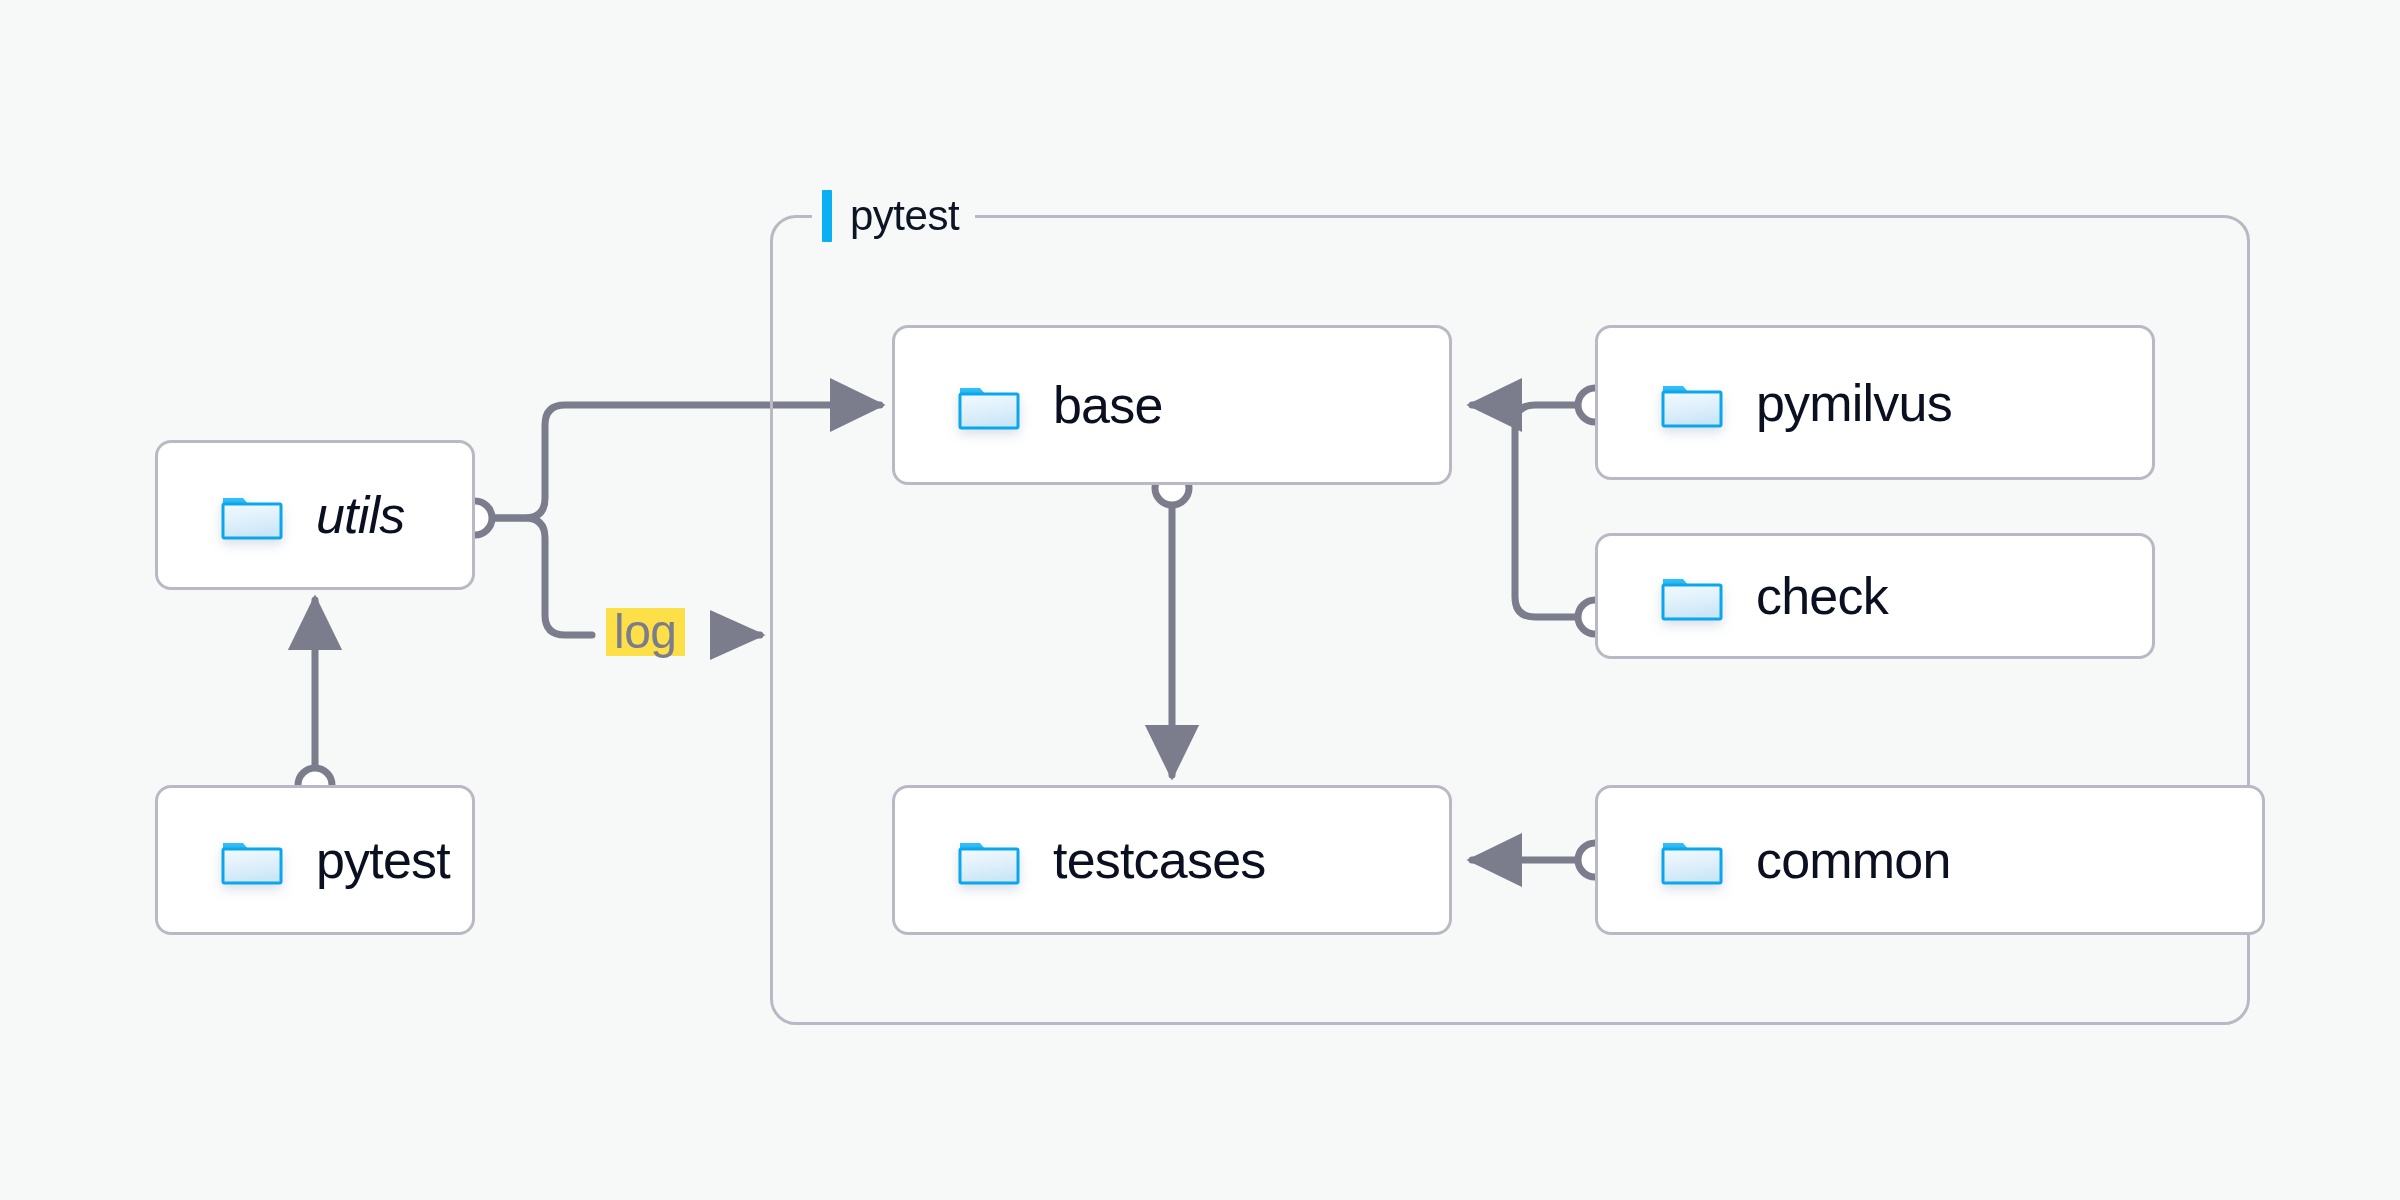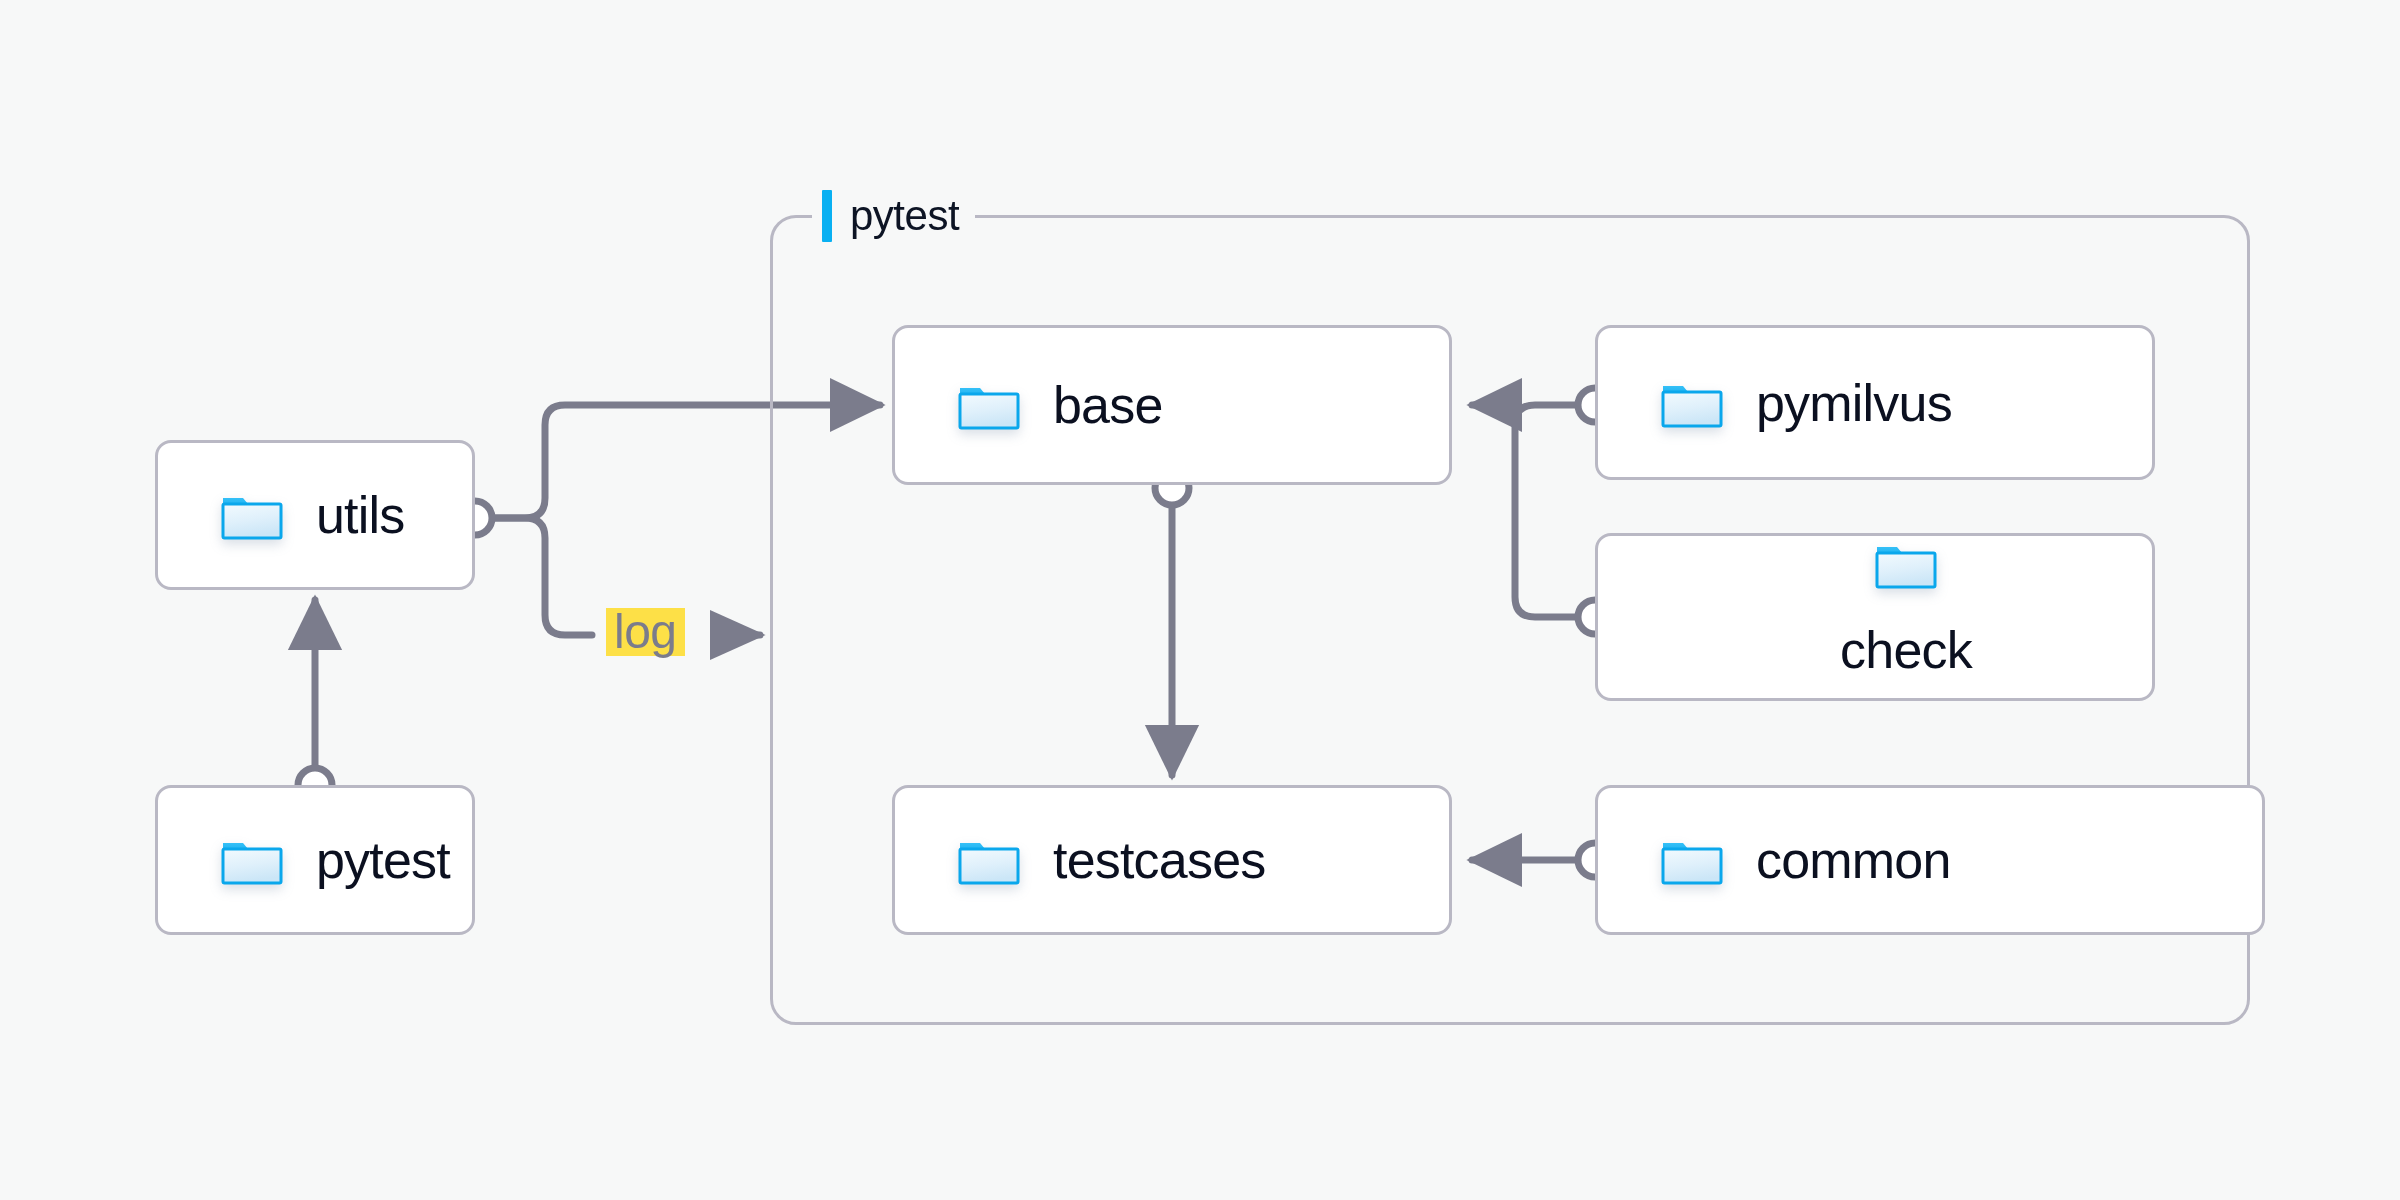--- a/index.html
+++ b/index.html
@@ -139,21 +139,21 @@
 
   </svg>
 
   <div class="group-box" style="left:770px; top:215px; width:1480px; height:810px;"></div>
 
   <div class="group-label" style="left:812px; top:190px;">
     <span class="group-label-bar"></span>
     <span class="group-label-text">pytest</span>
   </div>
 
-  <div class="node" style="left:155px; top:440px; width:320px; height:150px;">
+  <div class="node" style="left:155px; top:440px; width:320px; height:150px;font-style:italic;">
     <span class="folder-icon">
       <svg viewBox="0 0 64 56" xmlns="http://www.w3.org/2000/svg">
         <path d="M3 11 h20 l5 6 h10 v8 H3 Z" fill="url(#folderTab)"></path>
         <rect x="3" y="17" width="58" height="34" rx="1.5" fill="url(#folderFill)" stroke="#0aa7ec" stroke-width="3"></rect>
       </svg>
     </span>
     <span class="node-label">utils</span>
   </div>
 
   <div class="node" style="left:155px; top:785px; width:320px; height:150px;">
@@ -189,21 +189,21 @@
   <div class="node" style="left:1595px; top:325px; width:560px; height:155px;">
     <span class="folder-icon">
       <svg viewBox="0 0 64 56" xmlns="http://www.w3.org/2000/svg">
         <path d="M3 11 h20 l5 6 h10 v8 H3 Z" fill="url(#folderTab)"></path>
         <rect x="3" y="17" width="58" height="34" rx="1.5" fill="url(#folderFill)" stroke="#0aa7ec" stroke-width="3"></rect>
       </svg>
     </span>
     <span class="node-label">pymilvus</span>
   </div>
 
-  <div class="node" style="left:1595px; top:533px; width:560px; height:168px;flex-direction:column;">
+  <div class="node" style="left:1595px; top:533px; width:560px; height:126px;">
     <span class="folder-icon">
       <svg viewBox="0 0 64 56" xmlns="http://www.w3.org/2000/svg">
         <path d="M3 11 h20 l5 6 h10 v8 H3 Z" fill="url(#folderTab)"></path>
         <rect x="3" y="17" width="58" height="34" rx="1.5" fill="url(#folderFill)" stroke="#0aa7ec" stroke-width="3"></rect>
       </svg>
     </span>
     <span class="node-label">check</span>
   </div>
 
   <div class="node" style="left:1595px; top:785px; width:670px; height:150px;">

